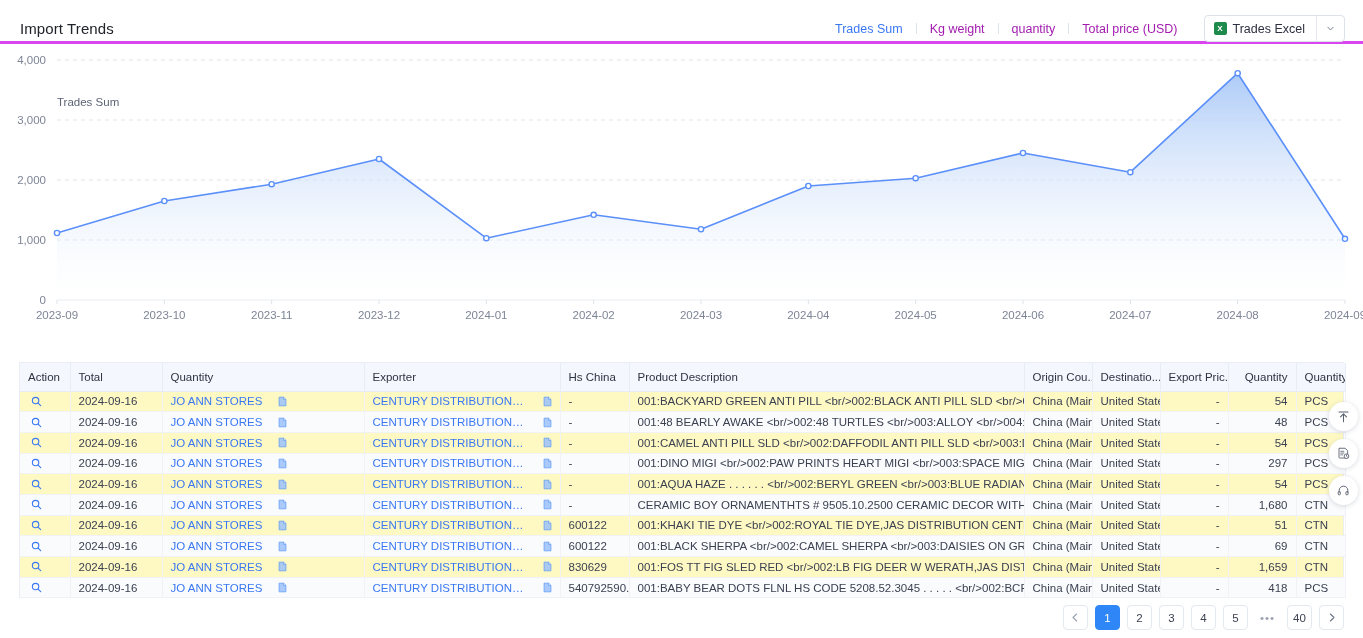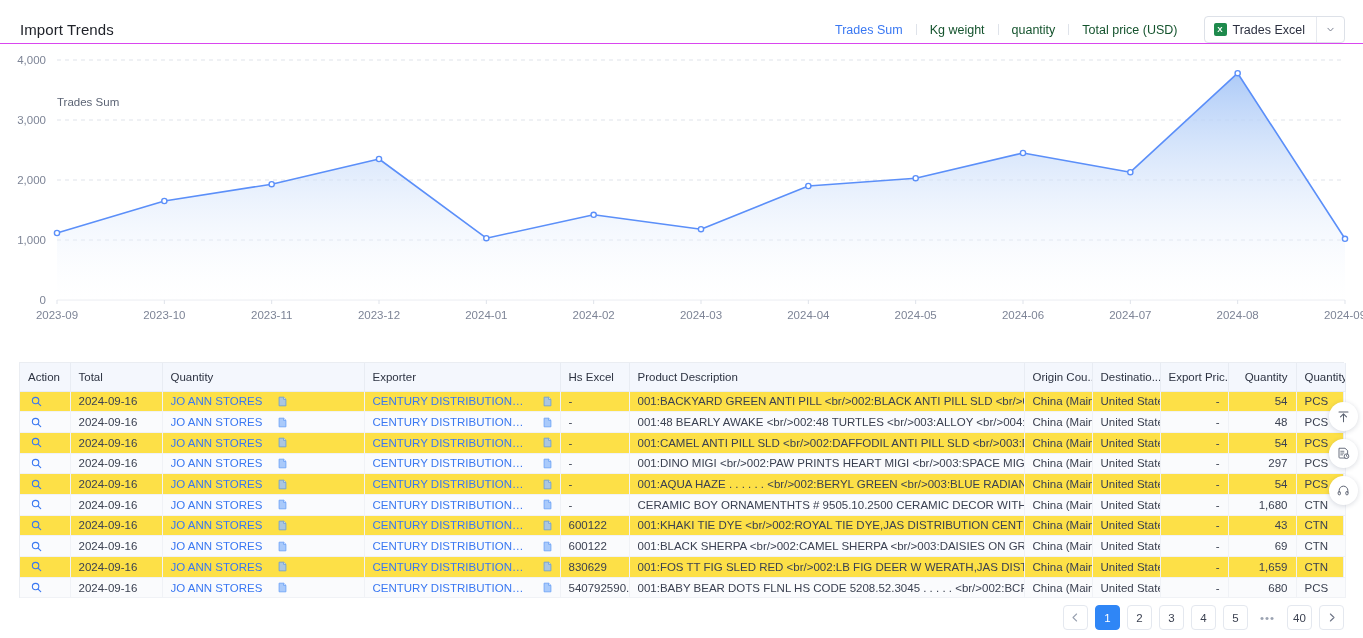--- a/index.html
+++ b/index.html
@@ -14,37 +14,37 @@
     position: relative;
     width: 1363px; height: 638px;
     background: #ffffff;
     overflow: hidden;
   }
 
   
   .card-header {
     position: relative;
     height: 44px;
-    border-bottom: 1px solid #d946ef;
+    border-bottom: 3px solid #d946ef;
     display: flex; align-items: center;
     padding: 16px 18px 0 20px;
   }
   .card-title {
     font-size: 15px; color: #20232a; font-weight: 400;
     letter-spacing: .1px;
   }
   .header-right {
     margin-left: auto;
     display: flex; align-items: center;
     height: 28px;
   }
   .metric-tabs { display: flex; align-items: center; height: 28px; }
   .metric-tab {
     font-size: 12.5px;
-    color: #14532d;
+    color: #a21caf;
     padding: 0 13px;
     line-height: 28px;
     cursor: pointer;
     white-space: nowrap;
   }
   .metric-tab.active { color: #3a78f2; }
   .tab-sep {
     width: 1px; height: 11px; background: #dfe3ea;
   }
   .export-group {
@@ -90,21 +90,21 @@
   }
   .chart-svg { display: block; width: 1363px; height: 300px; }
 
   
   .table-zone {
     position: absolute;
     left: 19px; top: 362px;
     width: 1325px;
     border: 1px solid #eaedf2;
     border-bottom: none;
-    background: #fde047;
+    background: #fef9c3;
   }
   table.grid {
     border-collapse: collapse;
     table-layout: fixed;
     width: 1325px;
     font-size: 11.5px;
   }
   table.grid th {
     background: #f4f7fd;
     color: #2d3342;
@@ -282,21 +282,21 @@
           <col style="width: 68px;">
           <col style="width: 68px;">
           <col style="width: 49px;">
         </colgroup>
       <thead>
         <tr id="hrow">
             <th>Action</th>
             <th>Total</th>
             <th>Quantity</th>
             <th>Exporter</th>
-            <th>Hs Excel</th>
+            <th>Hs China</th>
             <th>Product Description</th>
             <th>Origin Cou...</th>
             <th>Destinatio...</th>
             <th class="num">Export Pric...</th>
             <th class="num">Quantity</th>
             <th>Quantity U...</th>
           </tr>
       </thead>
       <tbody id="brow">
           <tr>
@@ -527,21 +527,21 @@
                   <path d="M1.2 1.2 H6.2 L8.8 3.6 V10.8 H1.2 Z" fill="#9cc2fb" stroke="#4d8ef5" stroke-width="0.9" stroke-linejoin="round"></path>
                   <path d="M6.2 1.2 V3.6 H8.8" fill="#e6f0ff" stroke="#4d8ef5" stroke-width="0.9" stroke-linejoin="round"></path>
                 </svg>
               </div>
             </td>
             <td>600122</td>
             <td>001:KHAKI TIE DYE &lt;br/&gt;002:ROYAL TIE DYE,JAS DISTRIBUTION CENTER USA IN DIA P.O. # V...</td>
             <td>China (Main...</td>
             <td>United States</td>
             <td class="num">-</td>
-            <td class="num">43</td>
+            <td class="num">51</td>
             <td>CTN</td>
           </tr>
           <tr class="alt">
             <td>
               <svg class="mag-ic" viewBox="0 0 12 12">
                 <circle cx="5" cy="5" r="3.5" fill="none" stroke="#3a78f2" stroke-width="1.2"></circle>
                 <path d="M7.7 7.7 L10.6 10.6" stroke="#3a78f2" stroke-width="1.2" stroke-linecap="round"></path>
               </svg>
             </td>
             <td>2024-09-16</td>
@@ -629,21 +629,21 @@
                   <path d="M1.2 1.2 H6.2 L8.8 3.6 V10.8 H1.2 Z" fill="#9cc2fb" stroke="#4d8ef5" stroke-width="0.9" stroke-linejoin="round"></path>
                   <path d="M6.2 1.2 V3.6 H8.8" fill="#e6f0ff" stroke="#4d8ef5" stroke-width="0.9" stroke-linejoin="round"></path>
                 </svg>
               </div>
             </td>
             <td>540792590...</td>
             <td>001:BABY BEAR DOTS FLNL HS CODE 5208.52.3045 . . . . . &lt;br/&gt;002:BCF25 GLAM FRINGE BE...</td>
             <td>China (Main...</td>
             <td>United States</td>
             <td class="num">-</td>
-            <td class="num">680</td>
+            <td class="num">418</td>
             <td>PCS</td>
           </tr>
         </tbody>
     </table>
   </div>
 
   <div class="pager">
     <div class="pg arrow">
       <svg width="8" height="9" viewBox="0 0 8 9">
         <path d="M5.6 1 L2 4.5 L5.6 8" fill="none" stroke="#9aa2b1" stroke-width="1.1" stroke-linecap="round" stroke-linejoin="round"></path>

